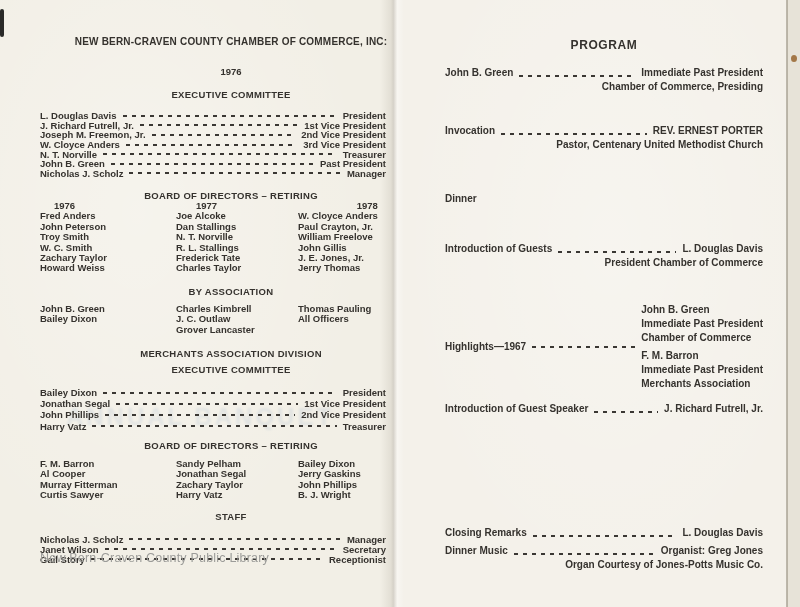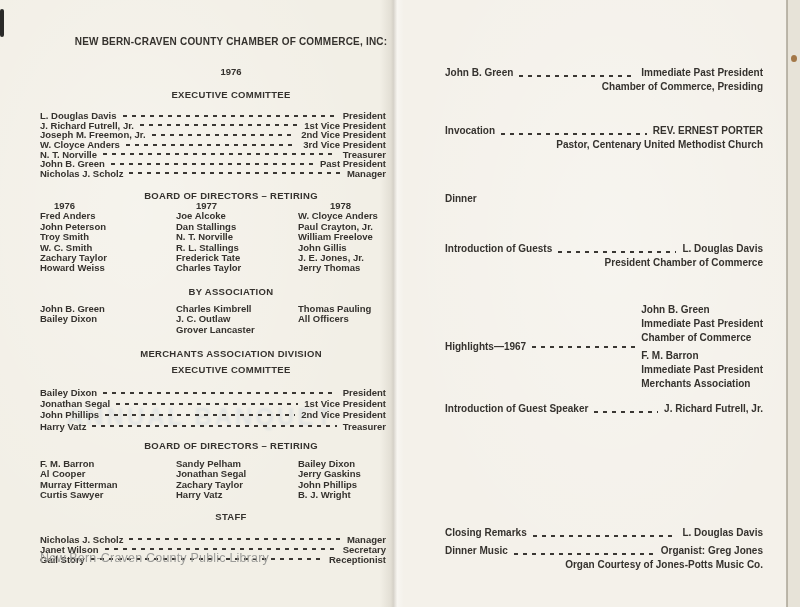--- a/index.html
+++ b/index.html
@@ -36,21 +36,21 @@
     background:repeating-linear-gradient(90deg,#3a3733 0 4px,rgba(0,0,0,0) 4px 9px);}
 
   .colwrap{position:absolute;left:40px;width:346px;font-size:9.5px;font-weight:700;}
   .bcol{position:absolute;top:0;white-space:nowrap;}
   .bcol.c0{left:0;}
   .bcol.c1{left:136px;}
   .bcol.c2{left:258px;}
   .byear,.bname{line-height:10.4px;}
   .c0 .byear{margin-left:14px;}
   .c1 .byear{margin-left:20px;}
-  .c2 .byear{margin-left:32px;}
+  .c2 .byear{margin-left:32px;text-align:right;}
 
   .watermark{position:absolute;left:40px;top:551px;font-size:12.5px;font-weight:400;
     color:#9c9c99;letter-spacing:.2px;white-space:nowrap;}
   .showthrough{position:absolute;left:55px;top:403px;width:290px;text-align:center;
     font-size:24px;font-weight:700;letter-spacing:3px;color:rgba(110,145,195,.13);
     filter:blur(1px);white-space:nowrap;}
 
   
   .rp-title{position:absolute;left:52px;width:318px;top:38px;text-align:center;
     font-size:12px;font-weight:700;letter-spacing:.6px;}
@@ -226,20 +226,21 @@
           <span class="nm">Gail Story</span>
           <span class="lead"></span>
           <span class="ttl">Receptionist</span>
         </div>
       </div>
 
     <div class="watermark">New Bern-Craven County Public Library</div>
   </div>
 
   <div class="page rightp">
+    <div class="rp-title">PROGRAM</div>
     <div class="progwrap" id="prog-items">
         <div class="prog-item" style="top: 66px;">
           <span class="plbl">John B. Green</span>
           <span class="lead plead"></span>
           <div class="rblock">
             <div class="rline">Immediate Past President</div>
             <div class="rline absline" style="top: 14px;">Chamber of Commerce, Presiding</div>
           </div>
         </div>
         <div class="prog-item" style="top: 192px;">

